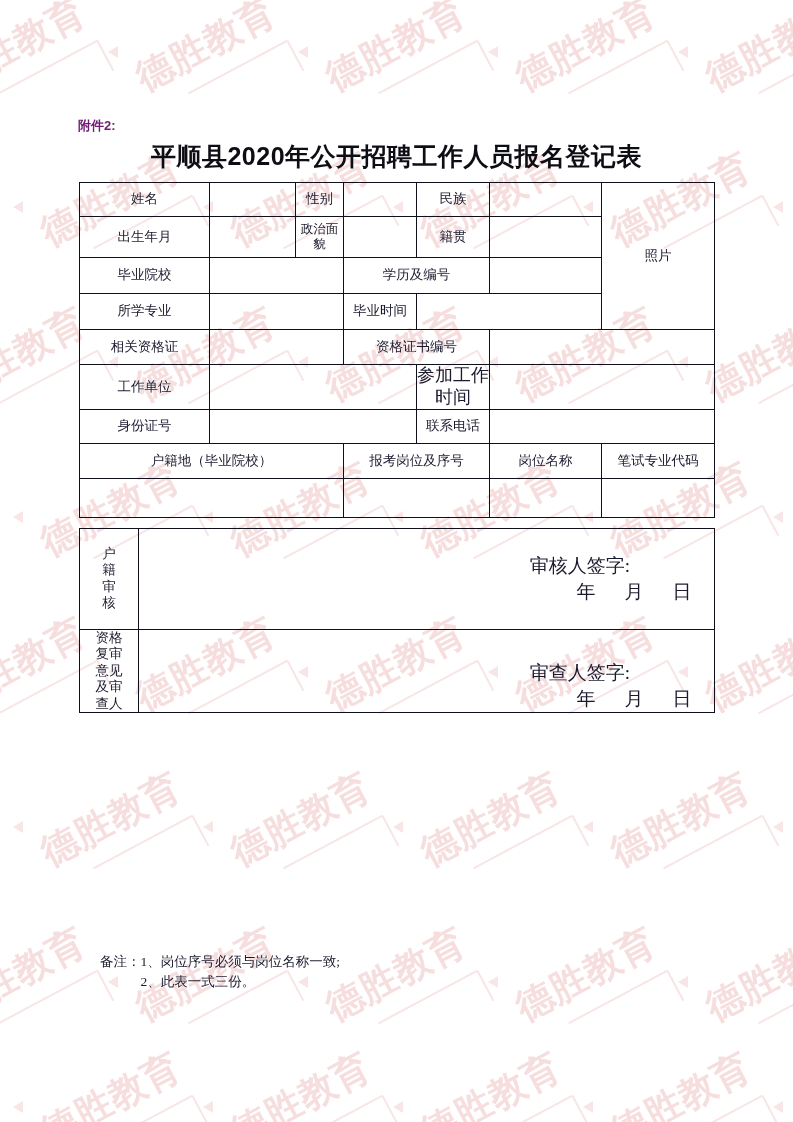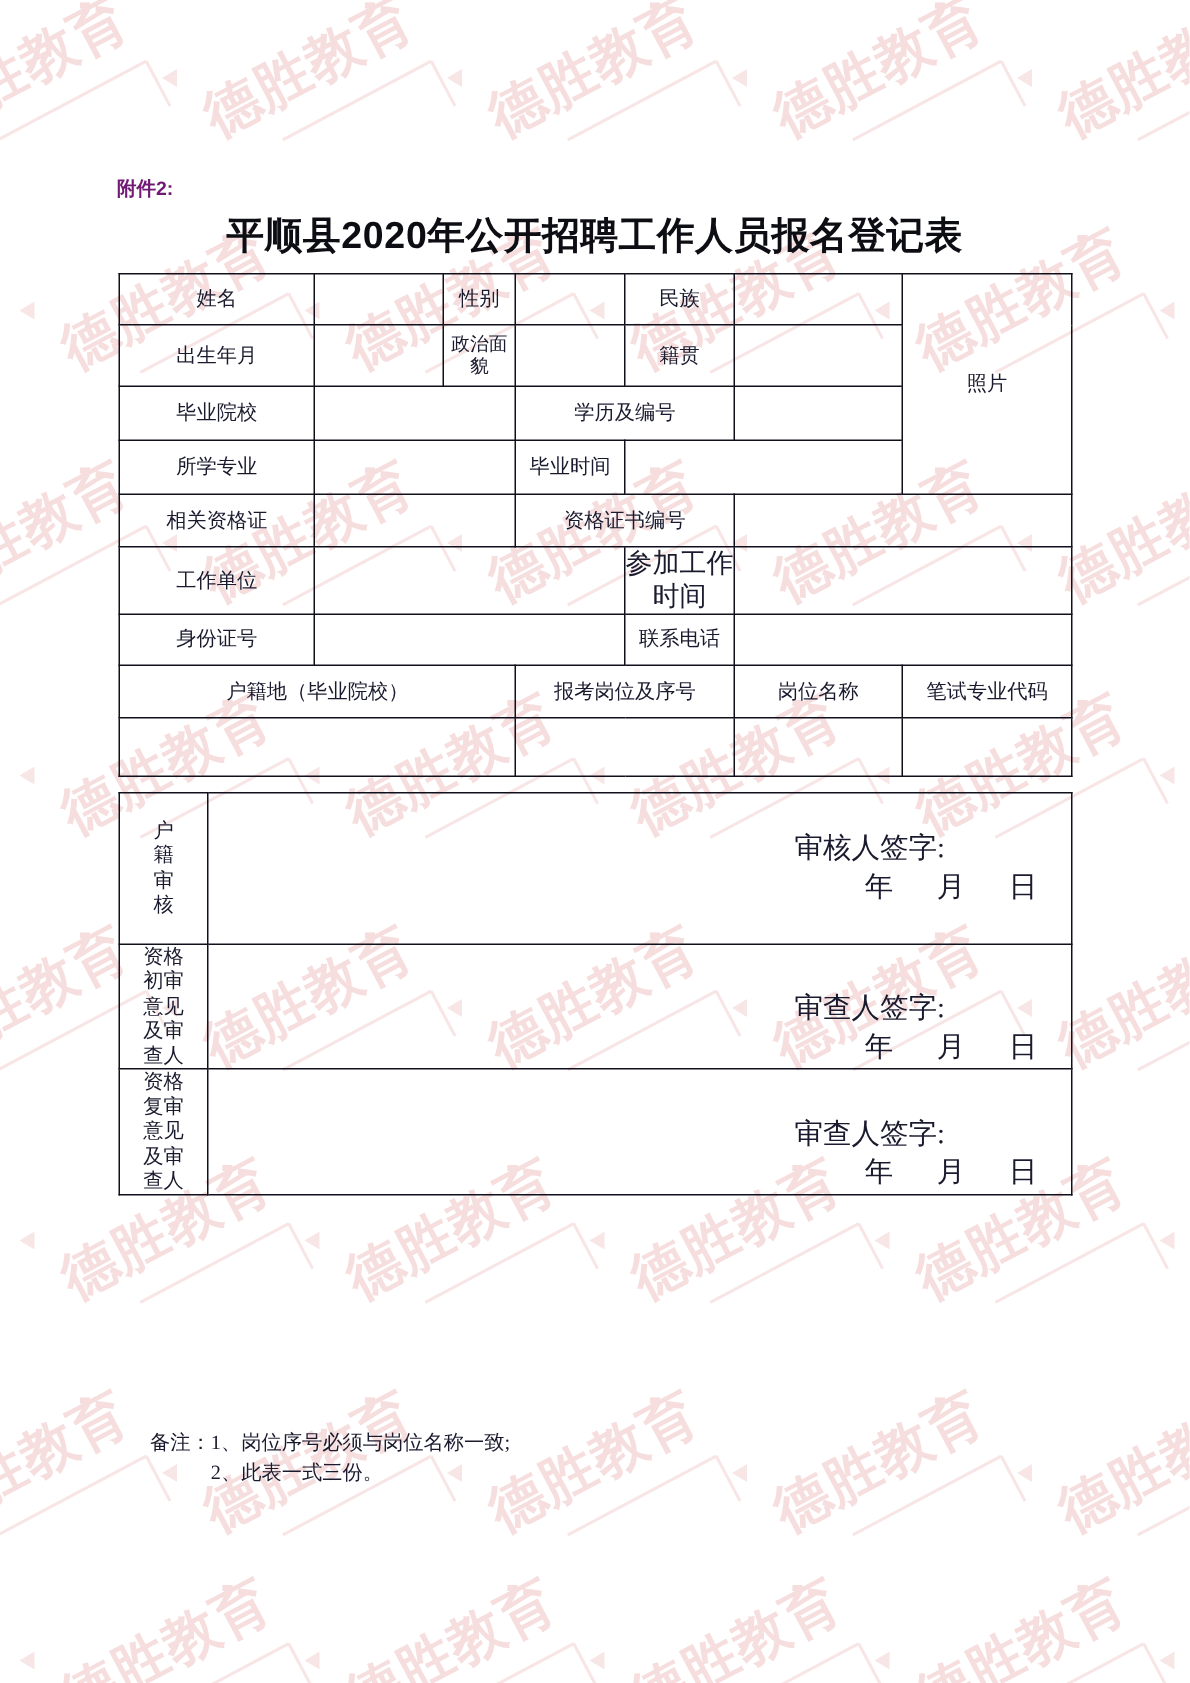--- a/index.html
+++ b/index.html
@@ -403,33 +403,20 @@
           <div class="sign-block">
             <div class="sign-line">审核人签字:</div>
             <div class="date-line">
               <span>年</span><span>月</span><span>日</span>
             </div>
           </div>
         </td>
       </tr>
       <tr>
         <td class="side-label" style="height:76px">
-          <span class="stack-2col">资格初审意见及审查人</span>
-        </td>
-        <td class="review-body" style="padding-top:30px">
-          <div class="sign-block">
-            <div class="sign-line">审查人签字:</div>
-            <div class="date-line">
-              <span>年</span><span>月</span><span>日</span>
-            </div>
-          </div>
-        </td>
-      </tr>
-      <tr>
-        <td class="side-label" style="height:76px">
           <span class="stack-2col">资格复审意见及审查人</span>
         </td>
         <td class="review-body" style="padding-top:30px">
           <div class="sign-block">
             <div class="sign-line">审查人签字:</div>
             <div class="date-line">
               <span>年</span><span>月</span><span>日</span>
             </div>
           </div>
         </td>

